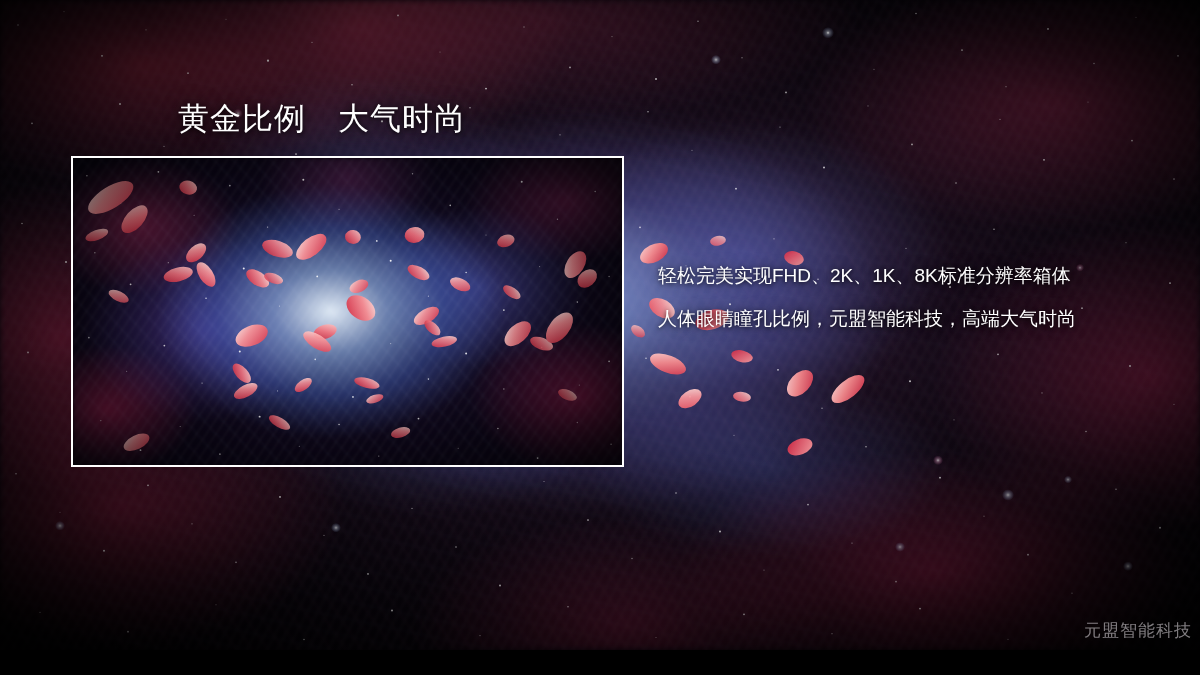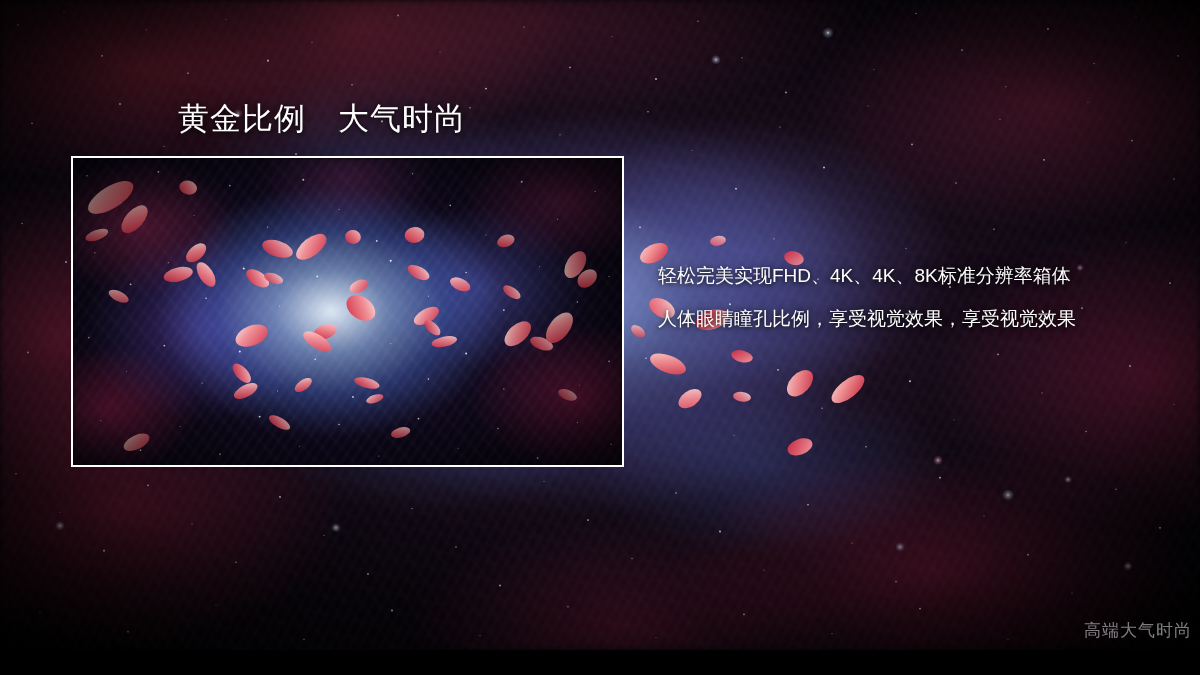--- a/index.html
+++ b/index.html
@@ -524,19 +524,19 @@
             <ellipse cx="330" cy="278" rx="10" ry="5" fill="url(#ppC)" transform="rotate(-16 330 278)" opacity=".82"></ellipse>
           </g>
         </svg>
       </div>
 
       <div class="panel-vignette"></div>
     </div>
   </div>
 
   <div id="body-text">
-    <div class="line">轻松完美实现FHD、4K、4K、8K标准分辨率箱体</div>
-    <div class="line">人体眼睛瞳孔比例，享受视觉效果，享受视觉效果</div>
+    <div class="line">轻松完美实现FHD、2K、1K、8K标准分辨率箱体</div>
+    <div class="line">人体眼睛瞳孔比例，元盟智能科技，高端大气时尚</div>
   </div>
 
-  <div id="watermark">高端大气时尚</div>
+  <div id="watermark">元盟智能科技</div>
 
 </div>
 
 </body></html>

